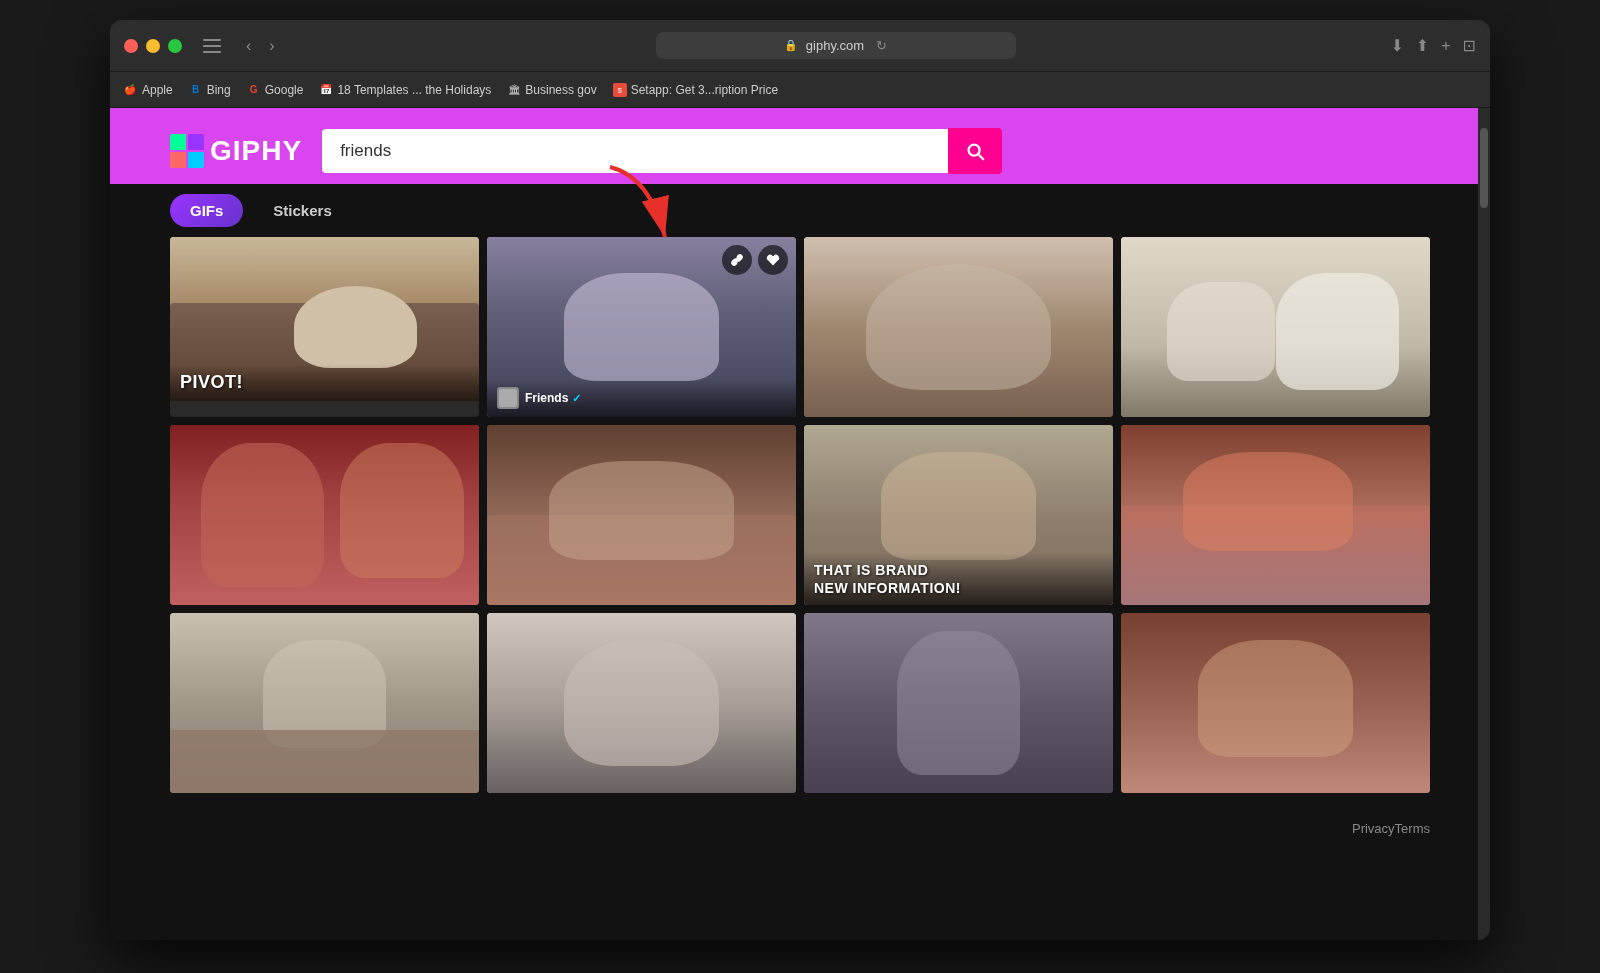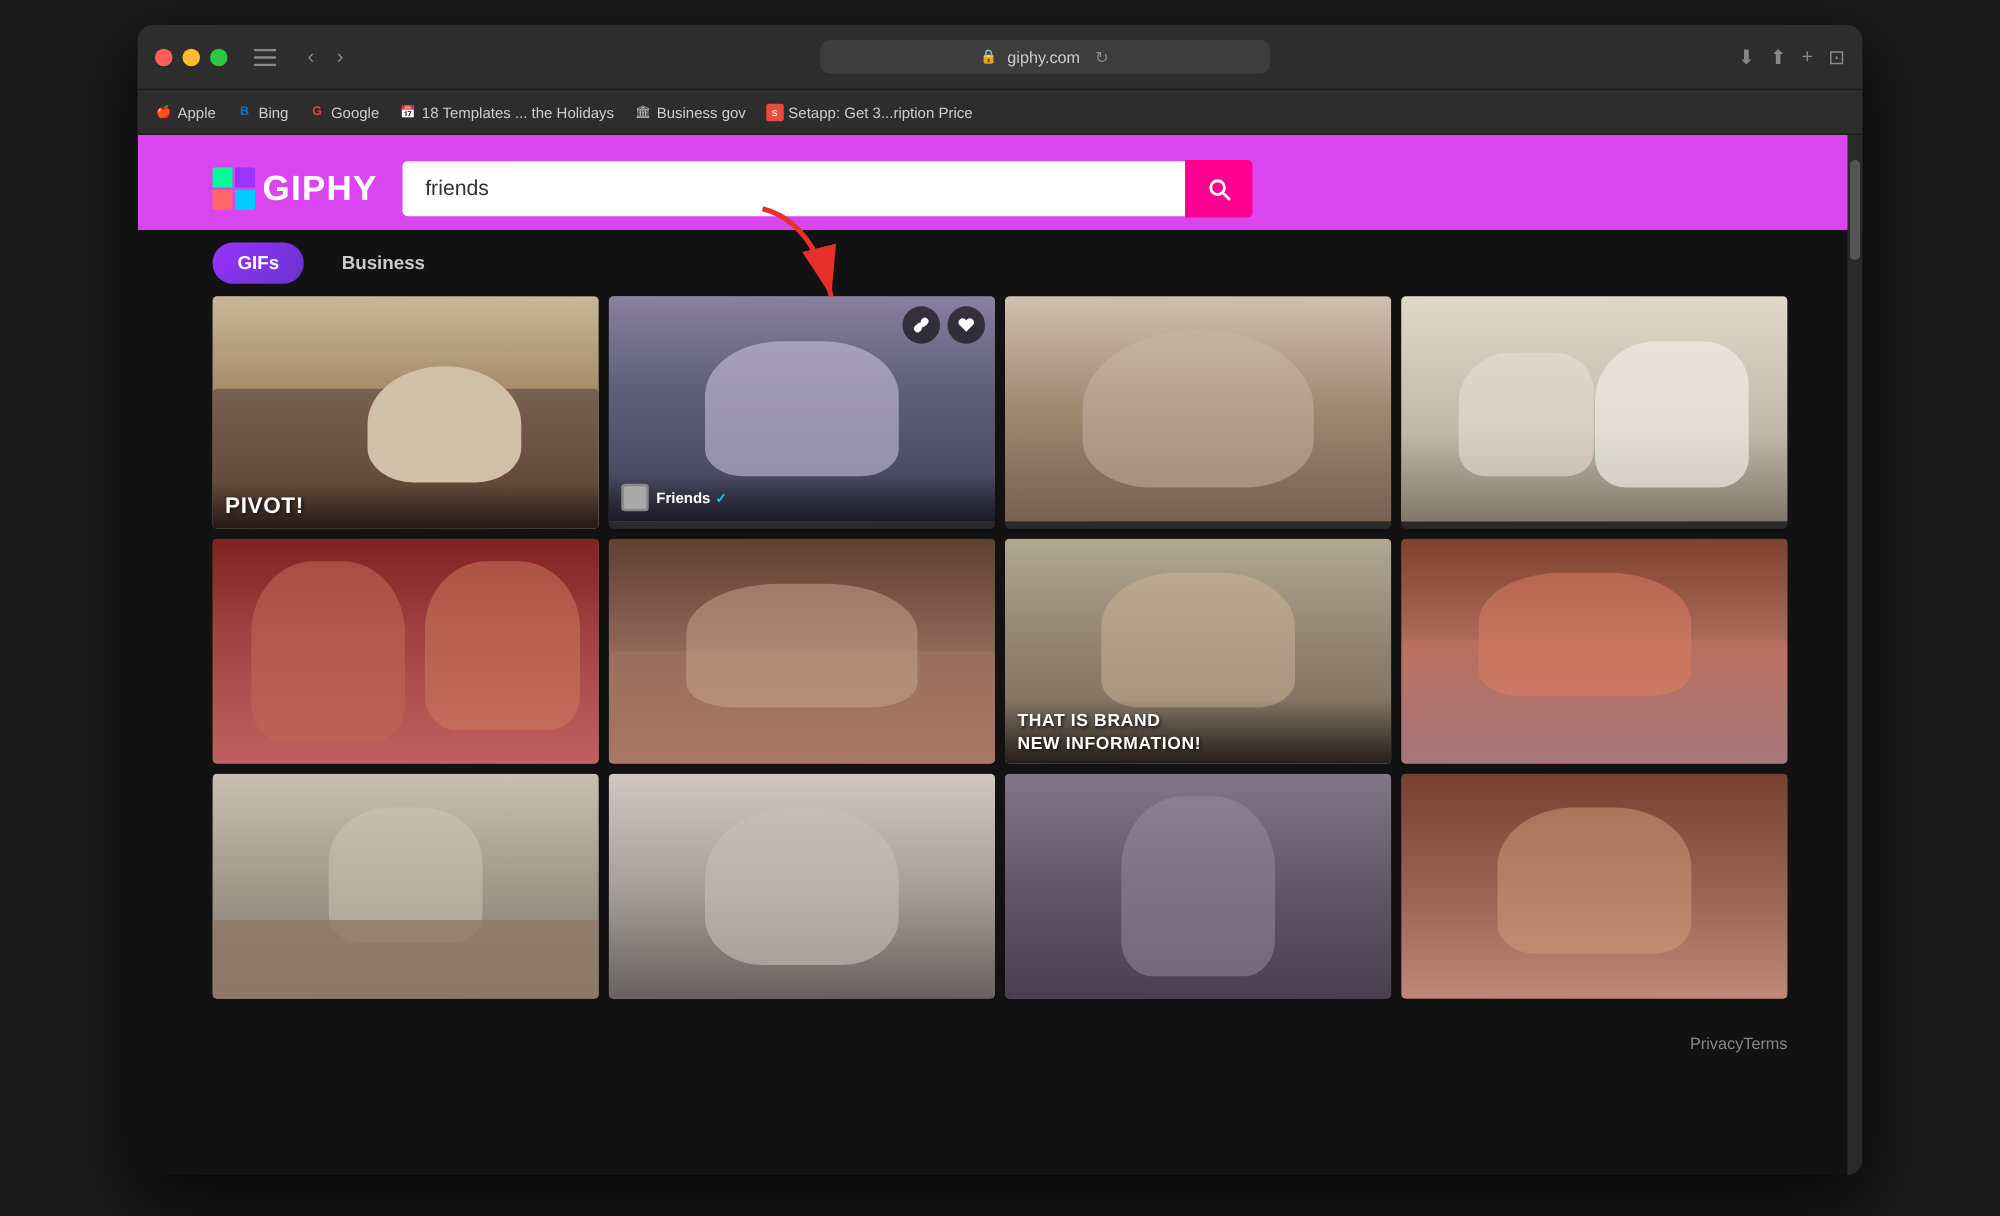--- a/index.html
+++ b/index.html
@@ -462,38 +462,38 @@
           <button class="giphy-search-btn">
             <svg width="22" height="22" viewBox="0 0 24 24">
               <path d="M21 21l-4.35-4.35M17 11A6 6 0 1 1 5 11a6 6 0 0 1 12 0z" stroke="white" stroke-width="2.5" fill="none" stroke-linecap="round"></path>
             </svg>
           </button>
         </div>
       </div>
 
       <div class="giphy-filter-tabs">
         <button class="tab-btn active">GIFs</button>
-        <button class="tab-btn inactive">Business</button>
+        <button class="tab-btn inactive">Stickers</button>
       </div>
 
       <div style="position:relative; padding: 0 60px; height: 0; overflow: visible;">
         <svg width="120" height="100" style="position:absolute; top:-80px; left:460px; z-index:20; pointer-events:none;">
           <defs>
             <marker id="arrowhead" markerWidth="10" markerHeight="7" refX="10" refY="3.5" orient="auto">
               <polygon points="0 0, 10 3.5, 0 7" fill="#e8302a"></polygon>
             </marker>
           </defs>
           <path d="M 40 10 Q 80 20 95 80" stroke="#e8302a" stroke-width="4" fill="none" marker-end="url(#arrowhead)"></path>
         </svg>
       </div>
 
       <div class="gif-grid">
 
         <div class="gif-item">
-          <div class="gif-placeholder scene-pivot" style="height:186px; background: linear-gradient(135deg, #d4c8b8 0%, #a89878 40%, #786848 70%, #d8c8b0 100%);">
+          <div class="gif-placeholder scene-pivot" style="height:164px; background: linear-gradient(135deg, #d4c8b8 0%, #a89878 40%, #786848 70%, #d8c8b0 100%);">
             <div style="position:absolute; inset:0; display:flex; align-items:center; justify-content:center; overflow:hidden;">
               <div style="width:100%; height:100%; background: linear-gradient(to bottom, #c8b898 0%, #a08060 50%, #786040 100%); position:relative;">
 
                 <div style="position:absolute; bottom:0; left:0; right:0; height:60%; background: linear-gradient(to top, #5a4030 0%, #7a6050 100%); border-radius:4px 4px 0 0;"></div>
                 <div style="position:absolute; top:30%; left:40%; width:40%; height:50%; background: #d0c0a8; border-radius:50% 50% 30% 30%;"></div>
               </div>
             </div>
             <div class="gif-overlay-bottom">
               <span class="gif-overlay-text">PIVOT!</span>
             </div>

